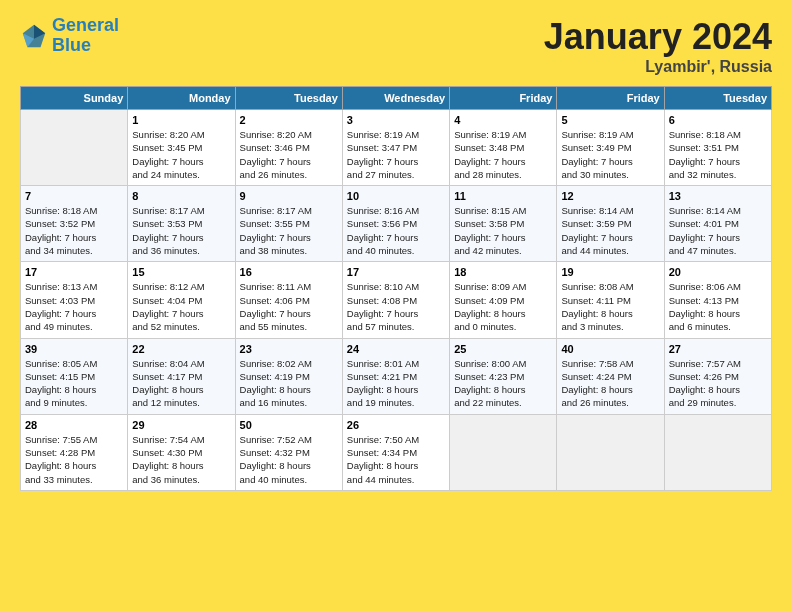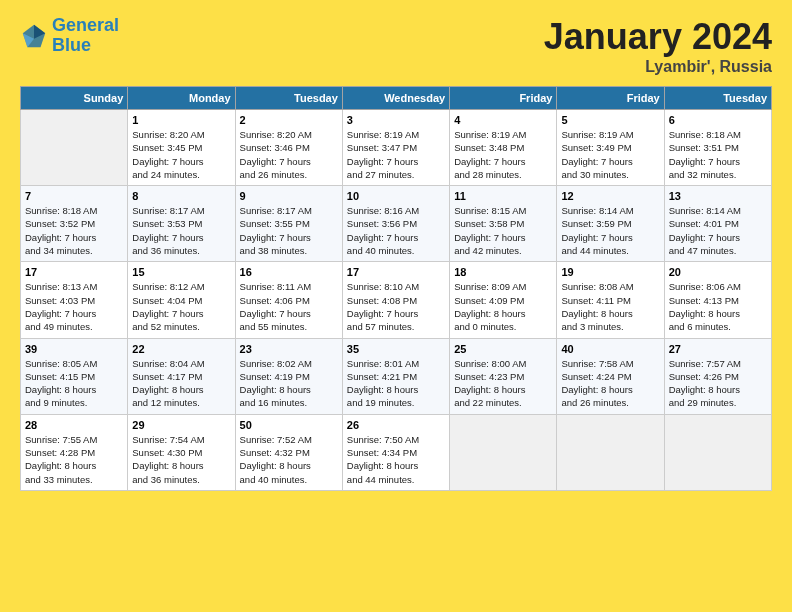--- a/index.html
+++ b/index.html
@@ -221,21 +221,21 @@
           </td>
           <td>
             <span class="day-num">22</span>
             <div class="cell-content">Sunrise: 8:04 AM<br>Sunset: 4:17 PM<br>Daylight: 8 hours<br>and 12 minutes.</div>
           </td>
           <td>
             <span class="day-num">23</span>
             <div class="cell-content">Sunrise: 8:02 AM<br>Sunset: 4:19 PM<br>Daylight: 8 hours<br>and 16 minutes.</div>
           </td>
           <td>
-            <span class="day-num">35</span>
+            <span class="day-num">24</span>
             <div class="cell-content">Sunrise: 8:01 AM<br>Sunset: 4:21 PM<br>Daylight: 8 hours<br>and 19 minutes.</div>
           </td>
           <td>
             <span class="day-num">25</span>
             <div class="cell-content">Sunrise: 8:00 AM<br>Sunset: 4:23 PM<br>Daylight: 8 hours<br>and 22 minutes.</div>
           </td>
           <td>
             <span class="day-num">40</span>
             <div class="cell-content">Sunrise: 7:58 AM<br>Sunset: 4:24 PM<br>Daylight: 8 hours<br>and 26 minutes.</div>
           </td>

